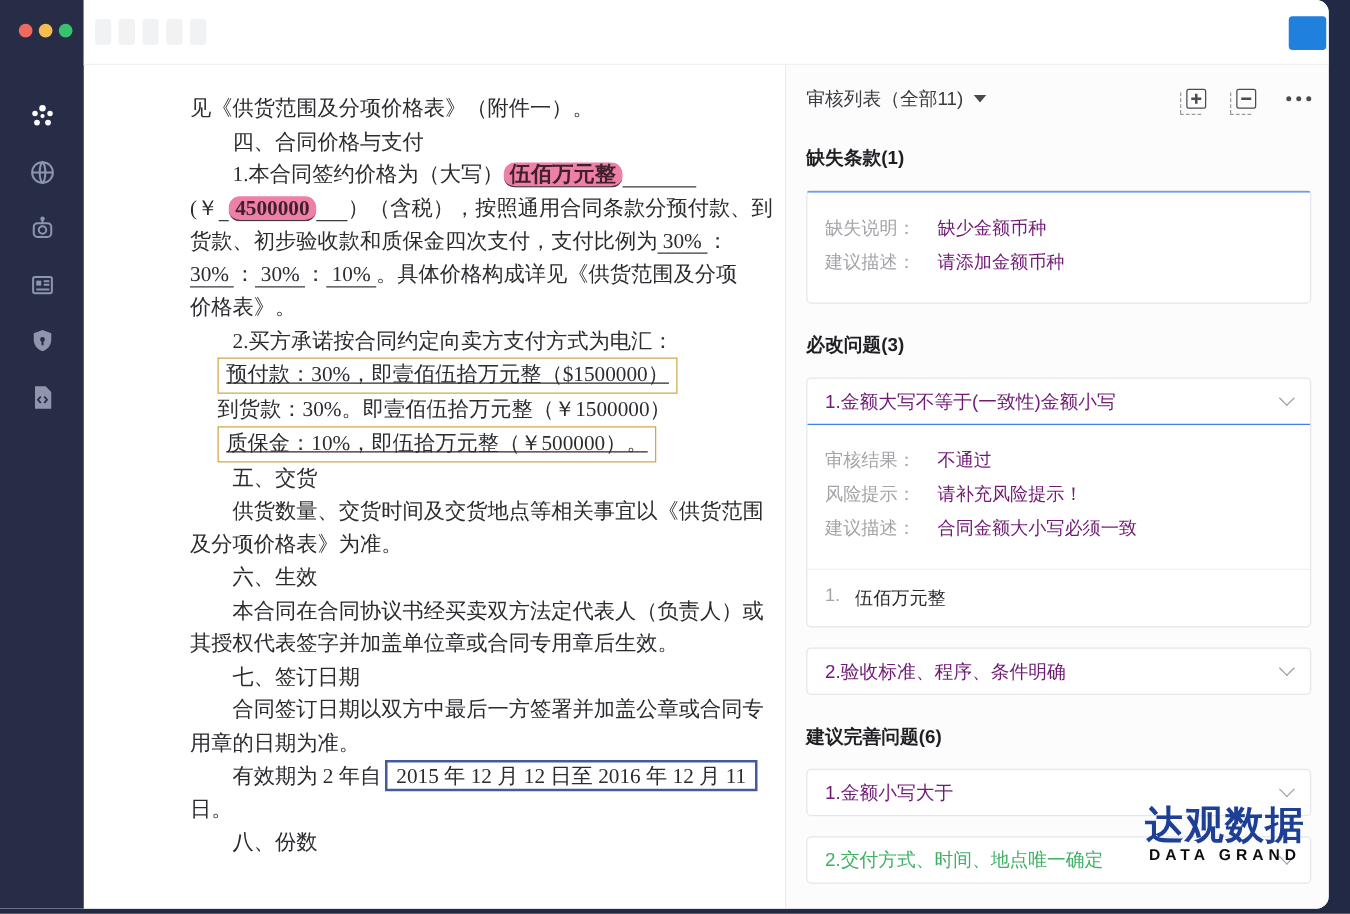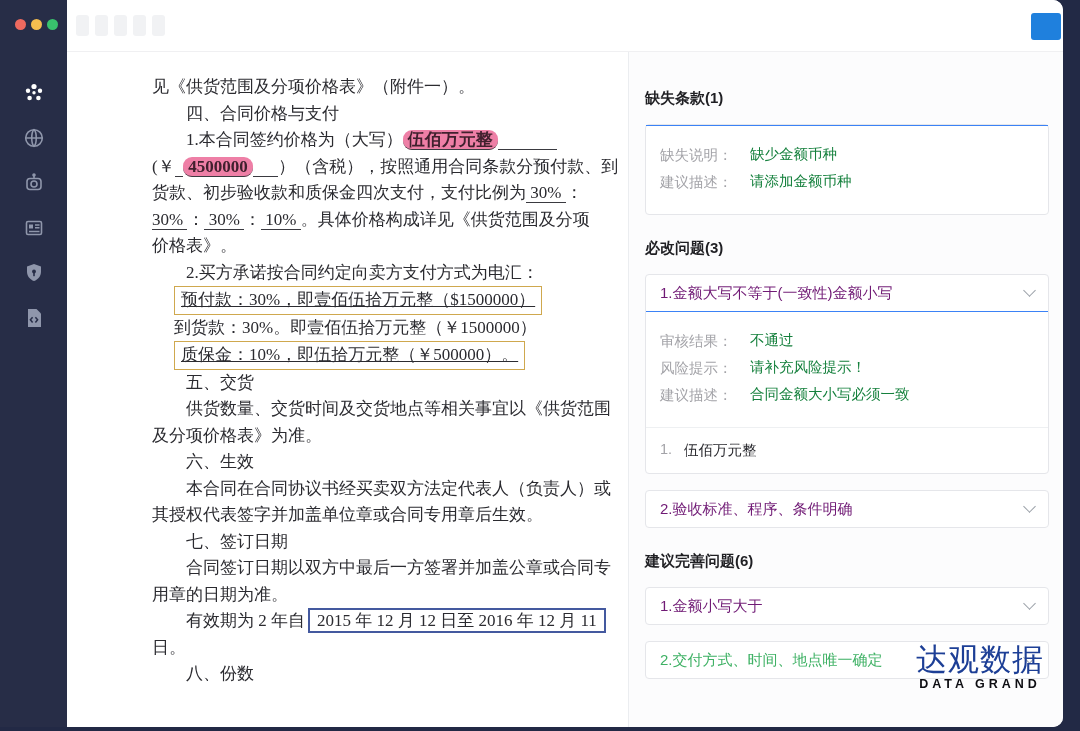--- a/index.html
+++ b/index.html
@@ -61,28 +61,28 @@
   .sec-title { font-size:15px; font-weight:bold; color:#1f1f23; margin-top:24px; }
   .card { background:#fff; border:1px solid #e5e6ea; border-radius:4px; margin-top:16px; }
   .card-head { display:flex; align-items:center; justify-content:space-between; padding:8px 14px; min-height:36px; cursor:pointer; }
   .card-title { font-size:15px; }
   .t-dark { color:#26262b; } .t-red { color:#701a75; } .t-green { color:#3eb164; }
   .chev { width:9px; height:9px; border-right:1.6px solid #9aa0a8; border-bottom:1.6px solid #9aa0a8;
           transform:rotate(45deg); margin-top:-5px; flex:none; }
   .card-body { border-top:1px solid #3b82f6; padding:16px 14px 18px; }
   .row { display:flex; line-height:27px; font-size:14.5px; }
   .lbl { color:#a3a3a8; width:90px; flex:none; }
-  .val { color:#15803d;font-family:Liberation Mono, monospace; }
+  .val { color:#701a75; }
   .item-row { border-top:1px solid #eef0f2; padding:13px 14px; display:flex; font-size:14.5px; }
   .idx { color:#a3a3a8; margin-right:12px; }
   .item-txt { color:#29292e; }
 
   
   .brand { position:absolute; left:905px; top:643px; width:150px; text-align:center; z-index:5; pointer-events:none; }
-  .brand-cn { font-size:31px; font-weight:normal; color:#1d3f96; letter-spacing:1px; line-height:33px; }
+  .brand-cn { font-size:31px; font-weight:bold; color:#1d3f96; letter-spacing:1px; line-height:33px; }
   .brand-en { font-size:12.5px; font-weight:bold; color:#0d0d12; letter-spacing:4px; margin-top:1px; }
 </style>
 </head>
 <body>
 
 <div class="window">
 
   <div class="sidebar">
     <div class="traffic">
       <i class="tl-red"></i>
@@ -171,20 +171,42 @@
           <div class="doc-line"><span>其授权代表签字并加盖单位章或合同专用章后生效。</span></div>
           <div class="doc-line i1"><span>七、签订日期</span></div>
           <div class="doc-line i1"><span>合同签订日期以双方中最后一方签署并加盖公章或合同专</span></div>
           <div class="doc-line"><span>用章的日期为准。</span></div>
           <div class="doc-line i1"><span>有效期为 2 年自</span><span class="boxB">2015 年 12 月 12 日至 2016 年 12 月 11</span></div>
           <div class="doc-line"><span>日。</span></div>
           <div class="doc-line i1"><span>八、份数</span></div>
         </div>
 
       <div class="panel">
+        <div class="panel-head">
+          <span class="panel-title">审核列表（全部11)</span>
+          <span class="caret"></span>
+          <span class="head-spacer"></span>
+          <span class="hicon">
+            <i class="dash-l"></i>
+            <i class="dash-b"></i>
+            <span class="icon-sq plus"></span>
+          </span>
+          <span class="hicon">
+            <i class="dash-l"></i>
+            <i class="dash-b"></i>
+            <span class="icon-sq"></span>
+          </span>
+          <span class="hicon">
+            <span class="dots">
+                <i></i>
+                <i></i>
+                <i></i>
+              </span>
+          </span>
+        </div>
 
         <div class="sec-title">缺失条款(1)</div>
         <div class="card">
           <div class="card-body">
             <div class="row">
               <span class="lbl">缺失说明：</span>
               <span class="val">缺少金额币种</span>
             </div>
             <div class="row">
               <span class="lbl">建议描述：</span>

